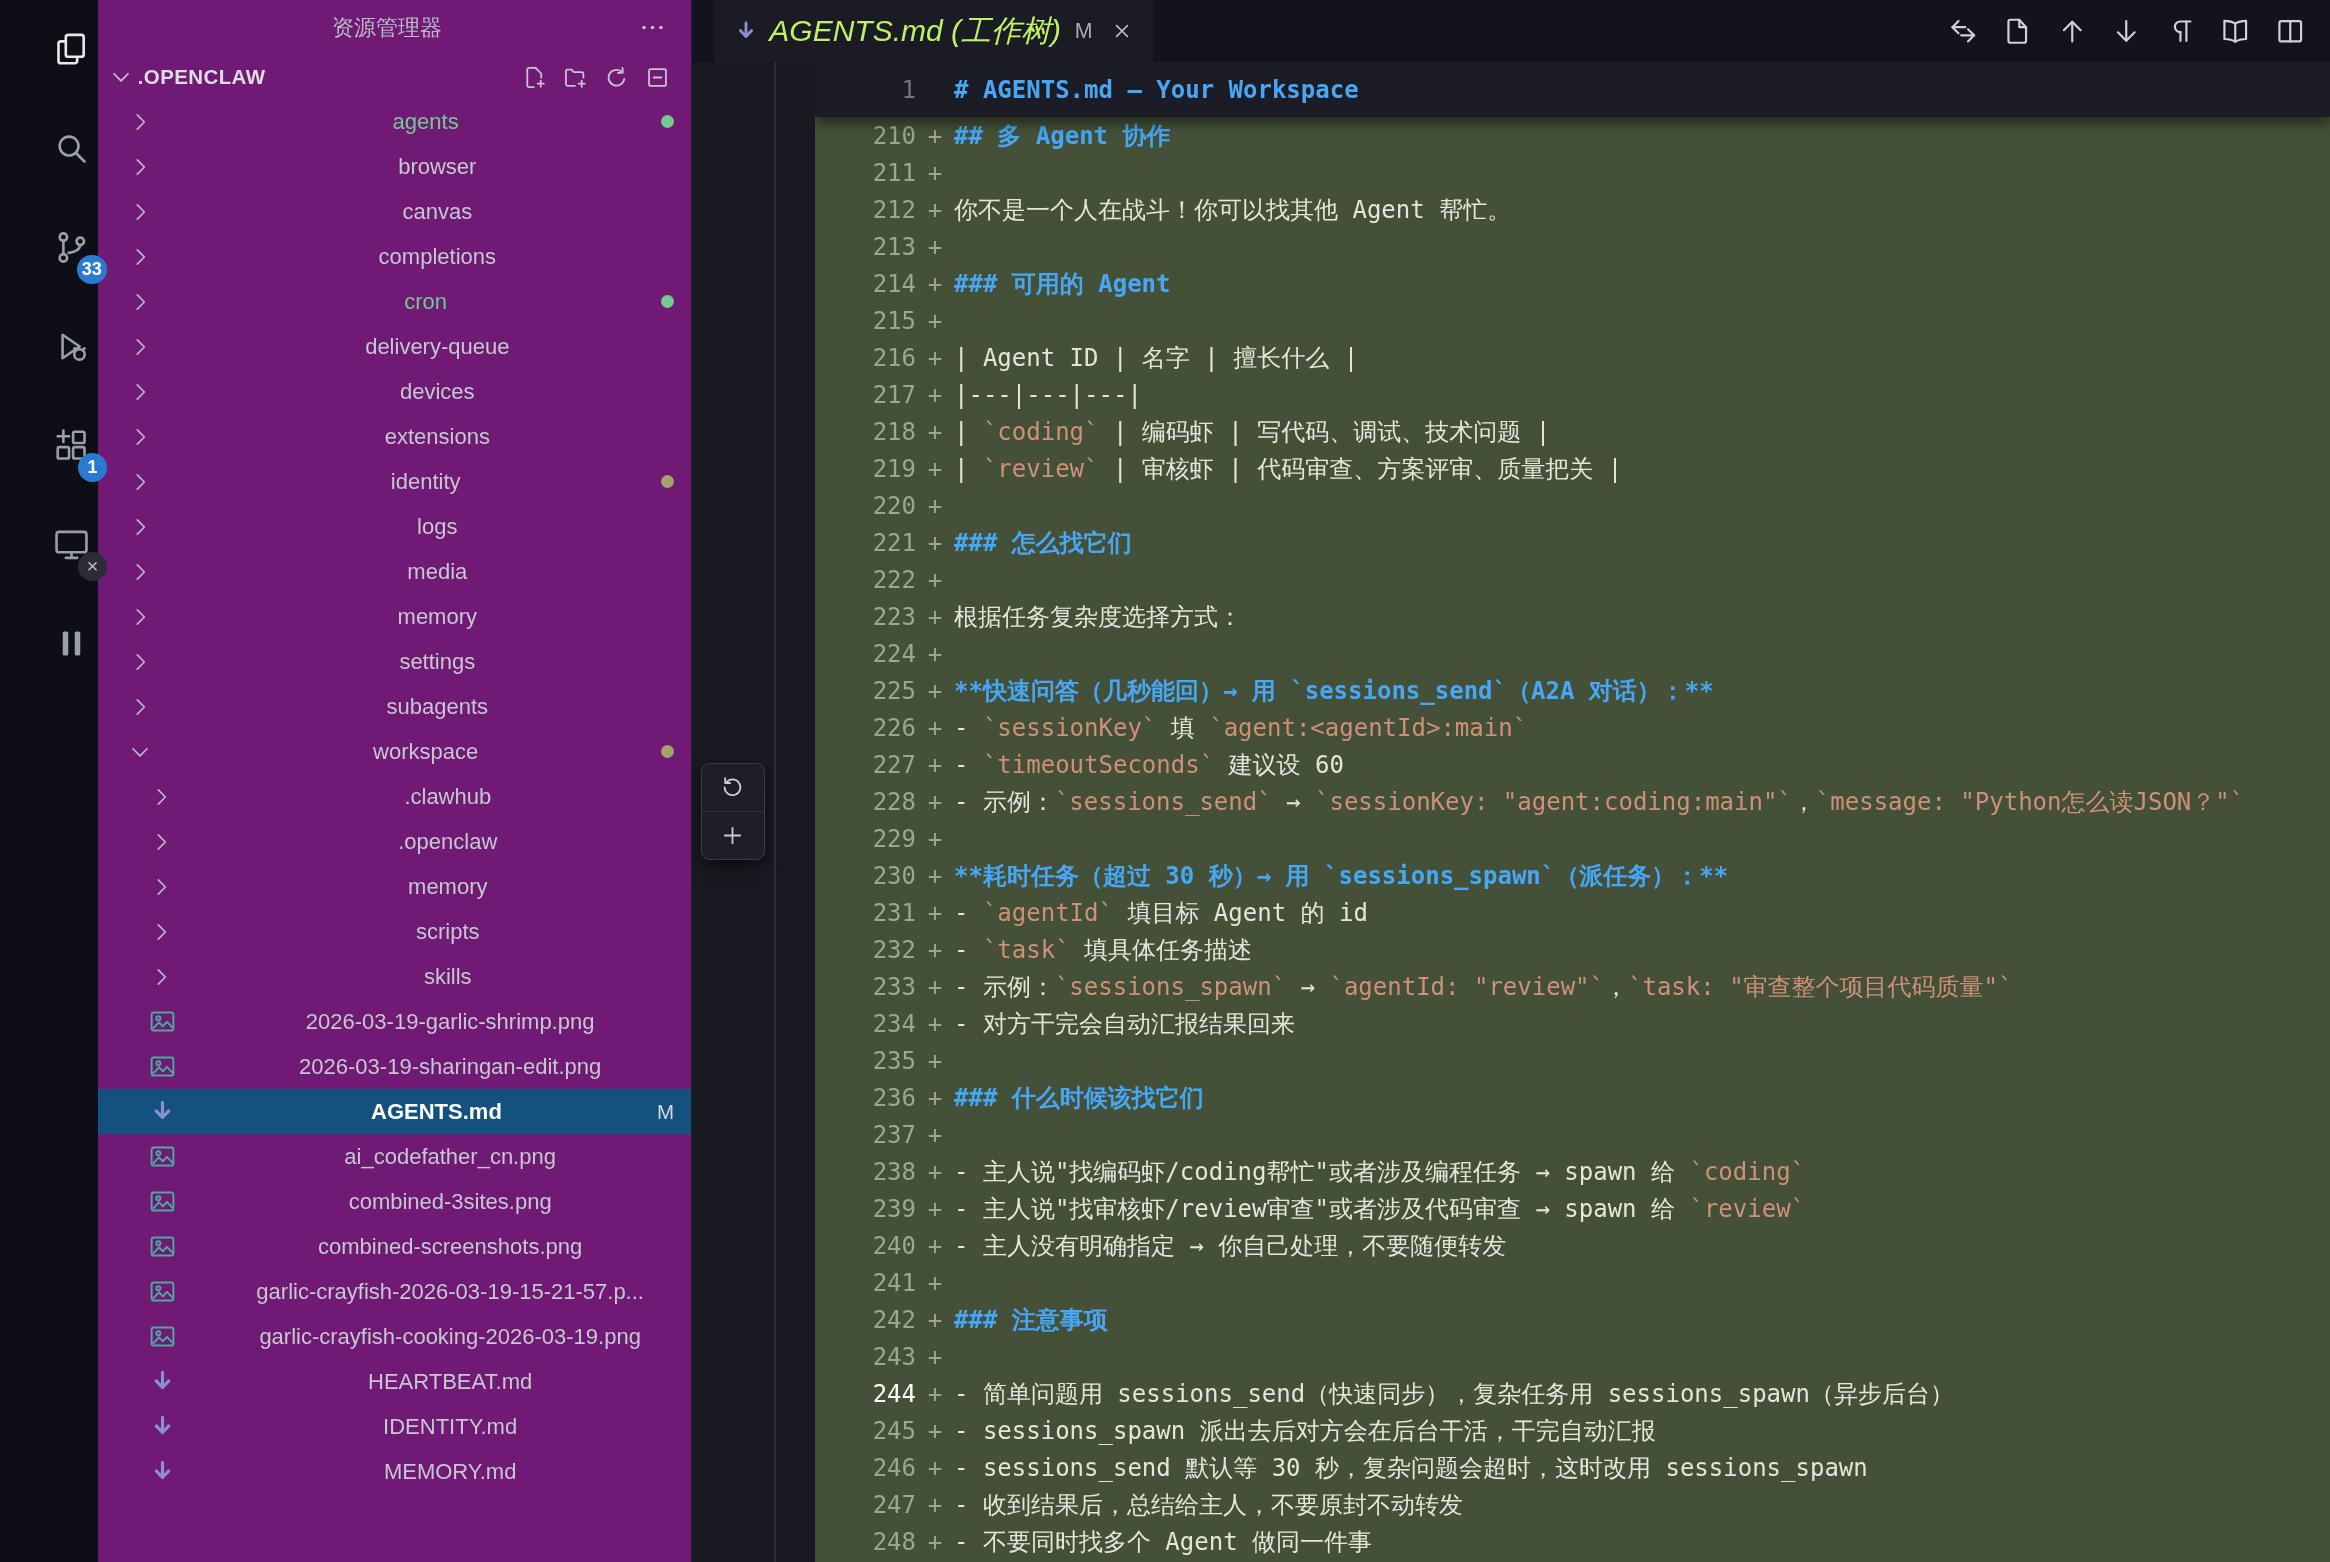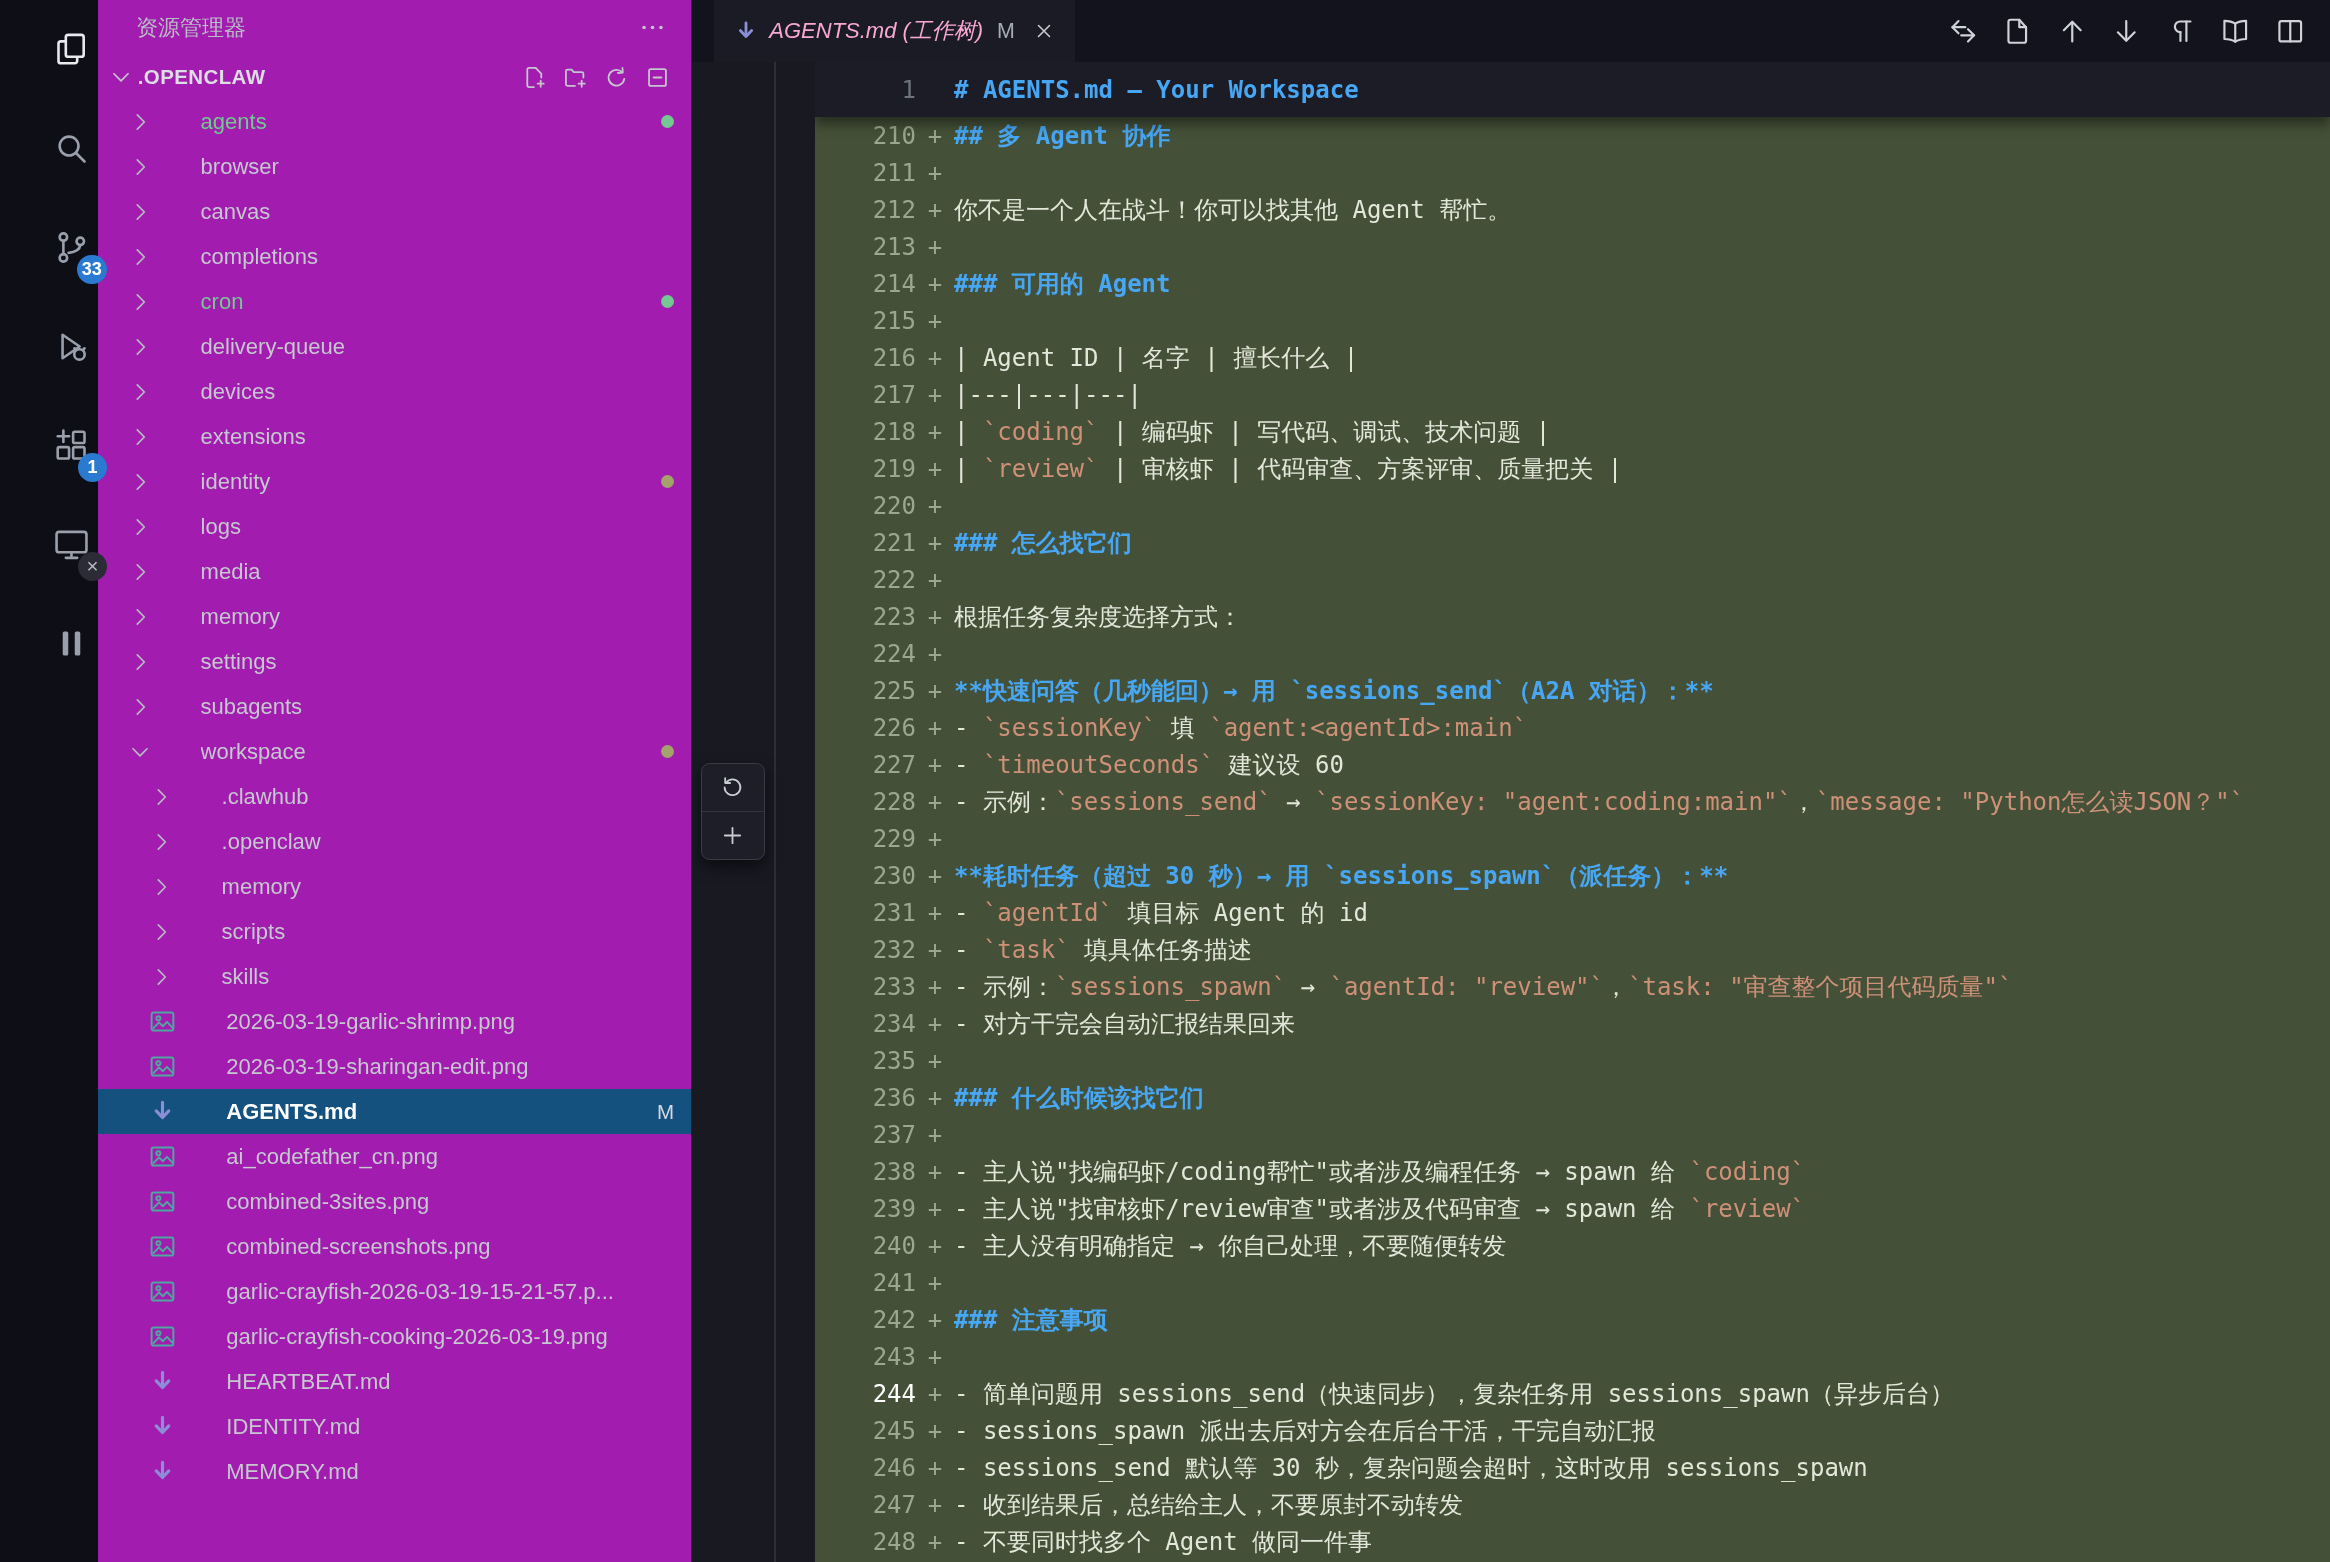--- a/index.html
+++ b/index.html
@@ -14,21 +14,21 @@
   
   .activity-bar{position:absolute;left:0;top:0;width:98px;height:100%;background:#0e0e16;z-index:5;}
   #ab-items{display:flex;flex-direction:column;align-items:center;padding-top:8.6px;padding-left:44px;}
   .ab-item{position:relative;width:82px;height:82px;margin-bottom:17px;display:flex;align-items:center;justify-content:center;color:#9aa0ab;cursor:pointer;}
   .ab-item.active{color:#e8e9ec;}
   .ab-item .icon{width:39px;height:39px;}
   .ab-badge{position:absolute;right:5.1px;bottom:5.1px;min-width:29px;height:29px;border-radius:17px;background:var(--badge-blue,#2a7ad2);color:#fff;font-size:18px;font-weight:700;display:flex;align-items:center;justify-content:center;padding:0 5.1px;box-sizing:border-box;}
   .ab-badge.dark{background:#2c2c37;color:#b9bcc4;font-weight:400;font-size:20.5px;}
 
   
-  .sidebar{position:absolute;left:98px;top:0;width:593px;height:100%;background:#a21caf;z-index:4;}
+  .sidebar{position:absolute;left:98px;top:0;width:593px;height:100%;background:#701a75;z-index:4;text-align:center;}
   .sidebar-header{height:55px;display:flex;align-items:center;padding:0 24px 0 38px;font-size:22px;color:#b9bdc5;}
   .sb-title{flex:1;}
   .sidebar-header .icon{width:29px;height:29px;color:#c3c6cd;cursor:pointer;}
   .section-header{height:44px;display:flex;align-items:center;padding:0 20.5px 0 10.3px;color:#dcdee3;cursor:pointer;}
   .section-header .chev{width:26px;height:26px;color:#c3c6cd;}
   .section-label{font-weight:700;font-size:20.5px;margin-left:3.4px;letter-spacing:0.4px;}
   .section-actions{margin-left:auto;display:flex;gap:13.7px;}
   .section-actions .icon{width:27px;height:27px;color:#c3c6cd;cursor:pointer;}
   .tree{position:absolute;top:99px;left:0;right:0;bottom:0;overflow:hidden;}
   .tree-row{height:45px;display:flex;align-items:center;font-size:22px;color:#c5c8ce;padding-right:17px;cursor:pointer;}
@@ -45,21 +45,21 @@
   .dot{width:13px;height:13px;border-radius:50%;flex:none;margin-left:10.3px;}
   .dot.green{background:var(--untracked-green,#73c991);}
   .dot.olive{background:var(--modified-olive,#a3a36a);}
   .badge-m{flex:none;margin-left:10.3px;font-size:20.5px;color:#d6dae0;}
 
   
   .editor-group{position:absolute;left:691px;top:0;right:0;bottom:0;background:#191922;border-left:0.9px solid #20202b;}
   .tab-bar{height:62px;background:#13131d;display:flex;align-items:stretch;}
   .tab{display:flex;align-items:center;gap:10.3px;padding:0 19px 0 19px;margin-left:22px;background:#1b1b25;cursor:pointer;}
   .tab .ic-md{width:26px;height:26px;color:#8a8fd8;}
-  .tab-title{font-size:22px;font-style:italic;color:#f9a8d4;white-space:nowrap;}
+  .tab-title{font-size:30px;font-style:italic;color:#bef264;white-space:nowrap;}
   .tab-m{font-size:21.4px;color:#a7adb8;margin-left:3.4px;}
   .tab-close{width:24px;height:24px;color:#c6c9cf;margin-left:6.8px;cursor:pointer;}
   .tab-actions{margin-left:auto;display:flex;align-items:center;gap:22px;padding-right:24px;}
   .tab-actions .icon{width:32.5px;height:32.5px;color:#cfd2d8;cursor:pointer;}
 
   .editor-body{position:absolute;top:62px;left:0;right:0;bottom:0;background:#191922;}
   .vline{position:absolute;left:82px;top:0;bottom:0;width:1.7px;background:#2e2e39;}
   .code-area{position:absolute;left:123px;top:0;right:0;bottom:0;background:var(--diff-added-bg,#445138);overflow:hidden;}
   .sticky{position:relative;z-index:2;height:55px;background:#1c1c26;display:flex;align-items:center;font-family:"DejaVu Sans Mono",monospace;font-size:24px;box-shadow:0 6.8px 12px rgba(0,0,0,.45);}
   .sticky .ln{color:#6d7480;}

